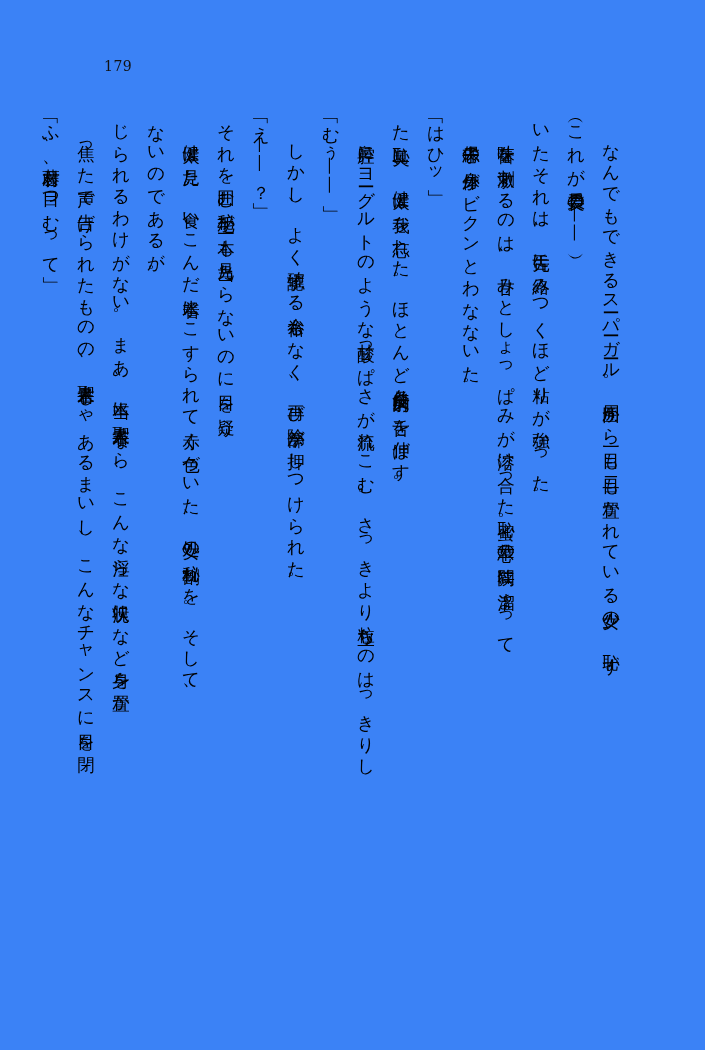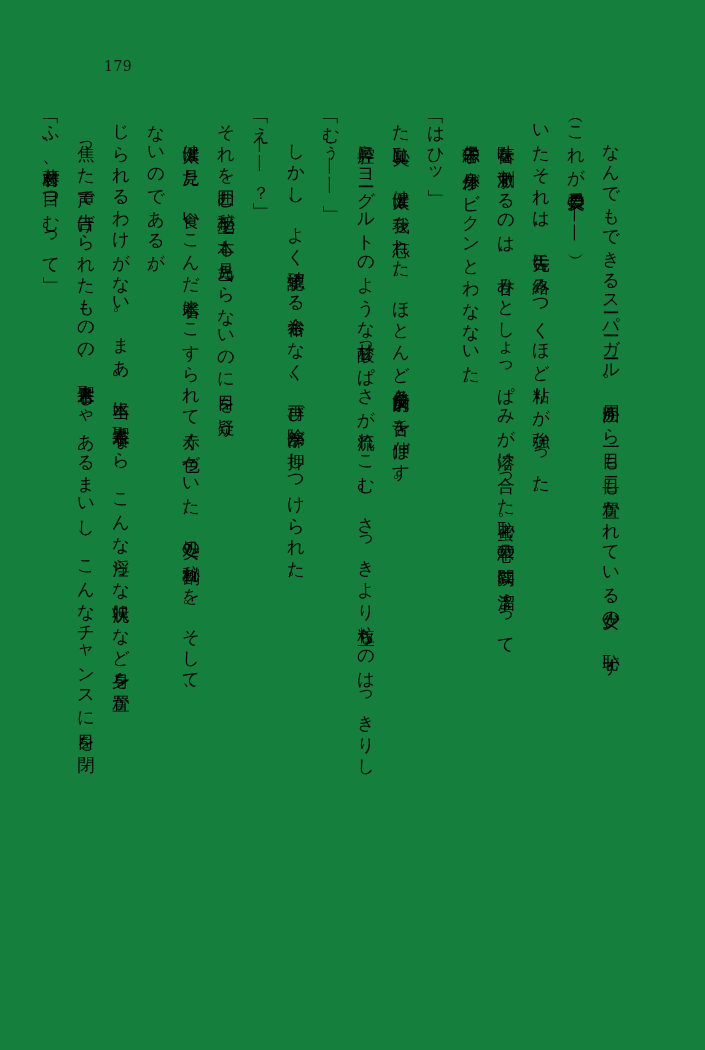--- a/index.html
+++ b/index.html
@@ -12,21 +12,21 @@
     height: 1050px;
     overflow: hidden;
     font-family: "DejaVu Serif", "Liberation Serif", serif;
     color: #000000;
   }
 
   #page {
     position: relative;
     width: 705px;
     height: 1050px;
-    background: #15803d;
+    background: #3b82f6;
     text-decoration: underline;
   }
 
   
   #page-number {
     position: absolute;
     top: 58px;
     left: 104px;
     font-size: 14px;
     letter-spacing: 0.5px;

